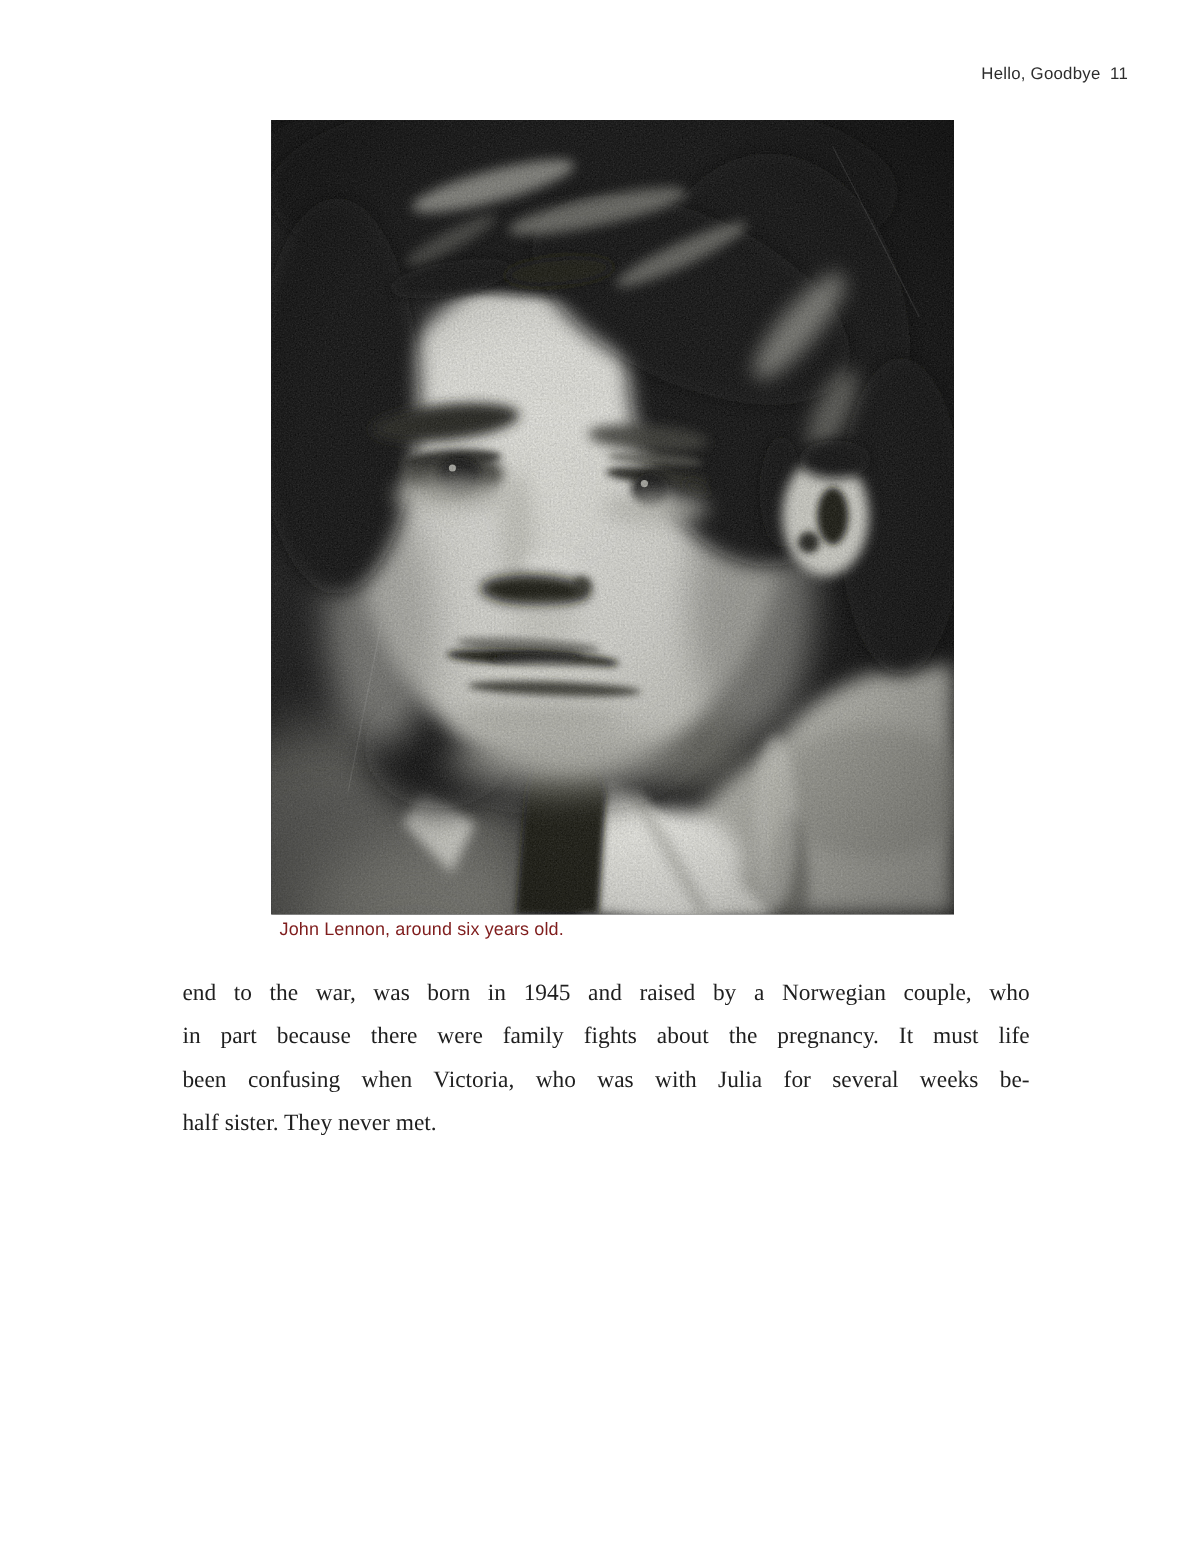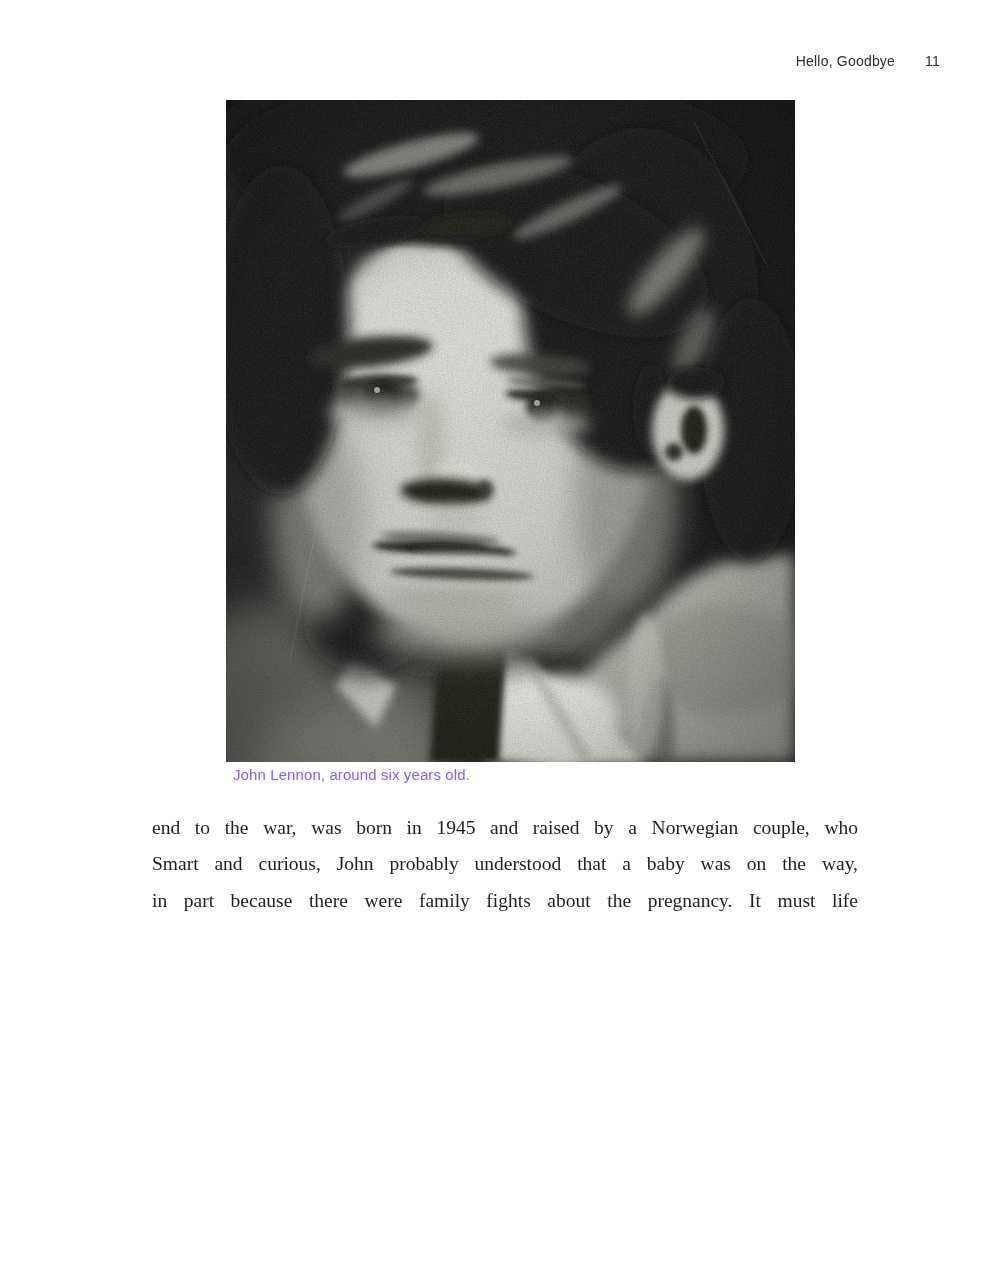--- a/index.html
+++ b/index.html
@@ -3,31 +3,31 @@
 <meta charset="utf-8">
 <style>
   html,body { margin:0; padding:0; background:#ffffff; }
   .page {
     position:relative; width:1000px; height:1286px;
     background:#ffffff; overflow:hidden;
     font-family:"Liberation Sans", sans-serif;
   }
   .running-head {
     position:absolute; top:53px; right:60px;
-    display:flex; gap:30px; align-items:baseline;
+    display:flex; gap:8px; align-items:baseline;
     font-size:14px; color:#2d2d2d; letter-spacing:0.2px;
   }
   .figure { position:absolute; left:226px; top:100px; margin:0; padding:0; }
   .photo {
     width:569px; height:662px; background:#0b0b0b; overflow:hidden;
   }
   .photo svg { display:block; }
   .caption {
     position:absolute; left:233px; top:766px;
-    font-size:15px; color:#8b5cf6; letter-spacing:0.1px;
+    font-size:15px; color:#7f1d1d; letter-spacing:0.1px;
   }
   .body-text {
     position:absolute; left:152px; top:810px; width:706px;
     font-family:Liberation Serif, serif;
     font-size:19.5px; line-height:36.4px; color:#1f1f1f;
   }
   .line { height:36.4px; overflow:hidden; text-align:justify; }
   .line.j { text-align-last:justify; }
   .line.indent { text-indent:36px; }
 </style>
@@ -182,17 +182,18 @@
           <rect width="569" height="662" fill="url(#vign)"></rect>
         </g>
       </svg>
     </div>
   </figure>
 
   <div class="caption">John Lennon, around six years old.</div>
 
   <main class="body-text">
     <div class="line j">end to the war, was born in 1945 and raised by a Norwegian couple, who</div>
-    <div class="line j">Smart and curious, John probably understood that a baby was on the way,</div>
     <div class="line j">in part because there were family fights about the pregnancy. It must life</div>
+    <div class="line j">been confusing when Victoria, who was with Julia for several weeks be-</div>
+    <div class="line">half sister. They never met.</div>
   </main>
 
 </div>
 
 </body></html>

